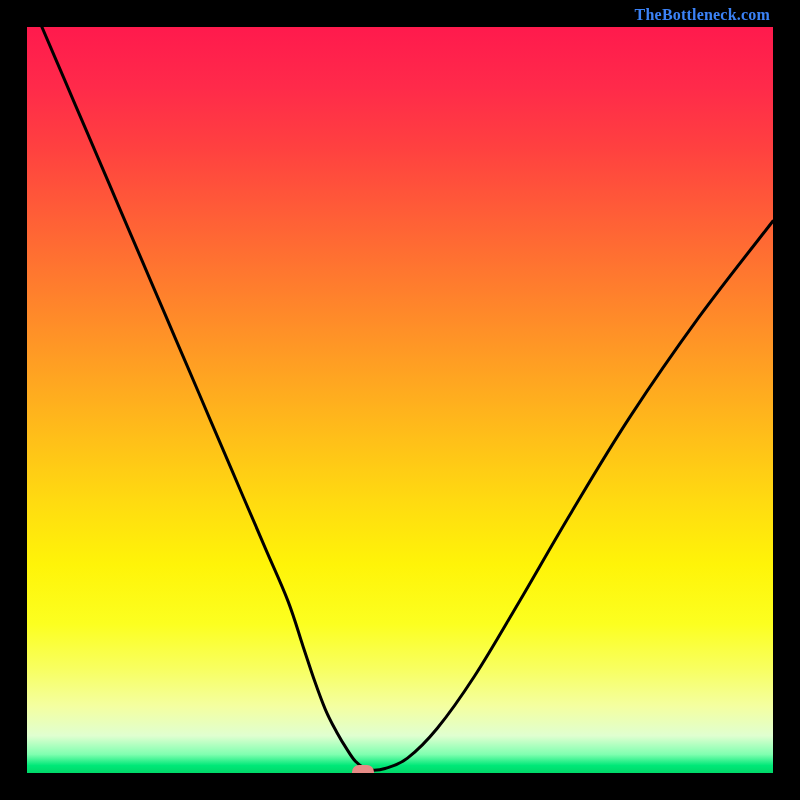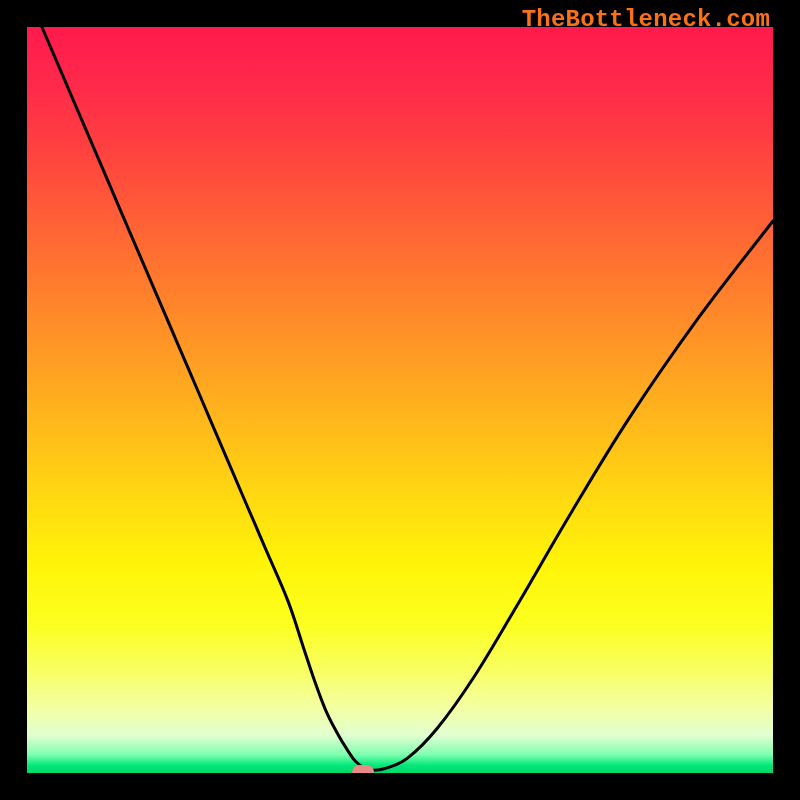--- a/index.html
+++ b/index.html
@@ -48,24 +48,24 @@
       #f4ffa0 91%,
       #e0ffd0 95%,
       #80ffb0 97.5%,
       #00e878 99%,
       #00d868 100%);
   }
   .watermark {
     position: absolute;
     top: 6px;
     right: 30px;
-    font-family: Liberation Mono, monospace;
-    font-size: 24px;
+    font-family: Liberation Serif, serif;
+    font-size: 16px;
     font-weight: 600;
-    color: #f97316;
+    color: #3b82f6;
     letter-spacing: 0.2px;
     user-select: none;
   }
   svg.curve {
     position: absolute;
     left: 0;
     top: 0;
     width: 100%;
     height: 100%;
   }

